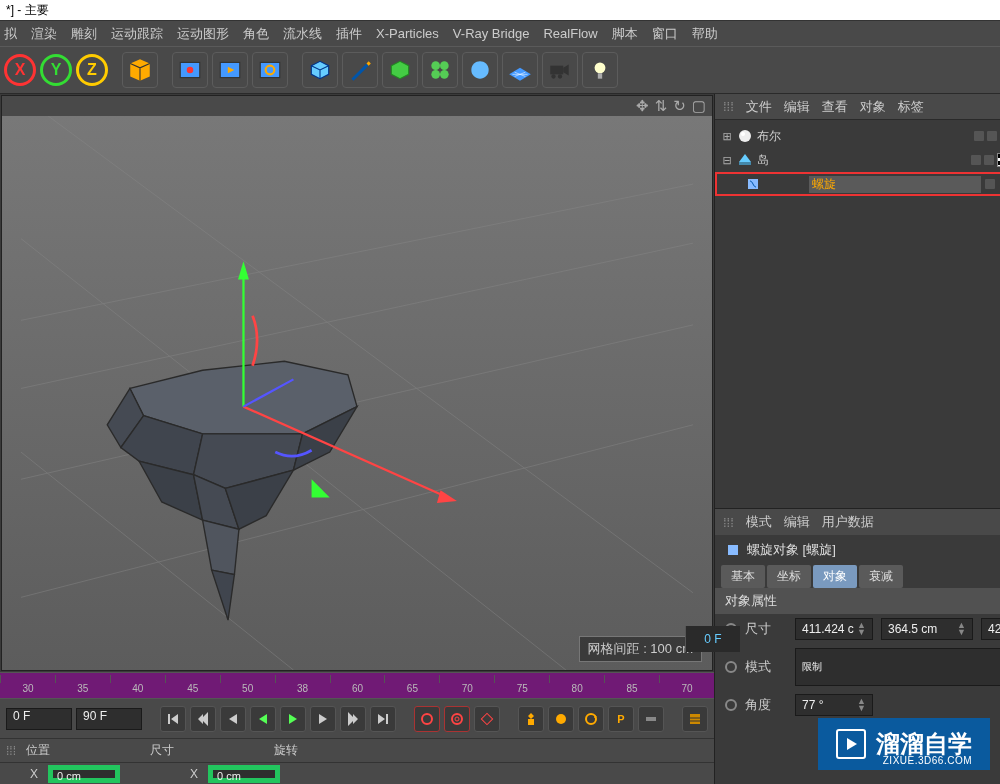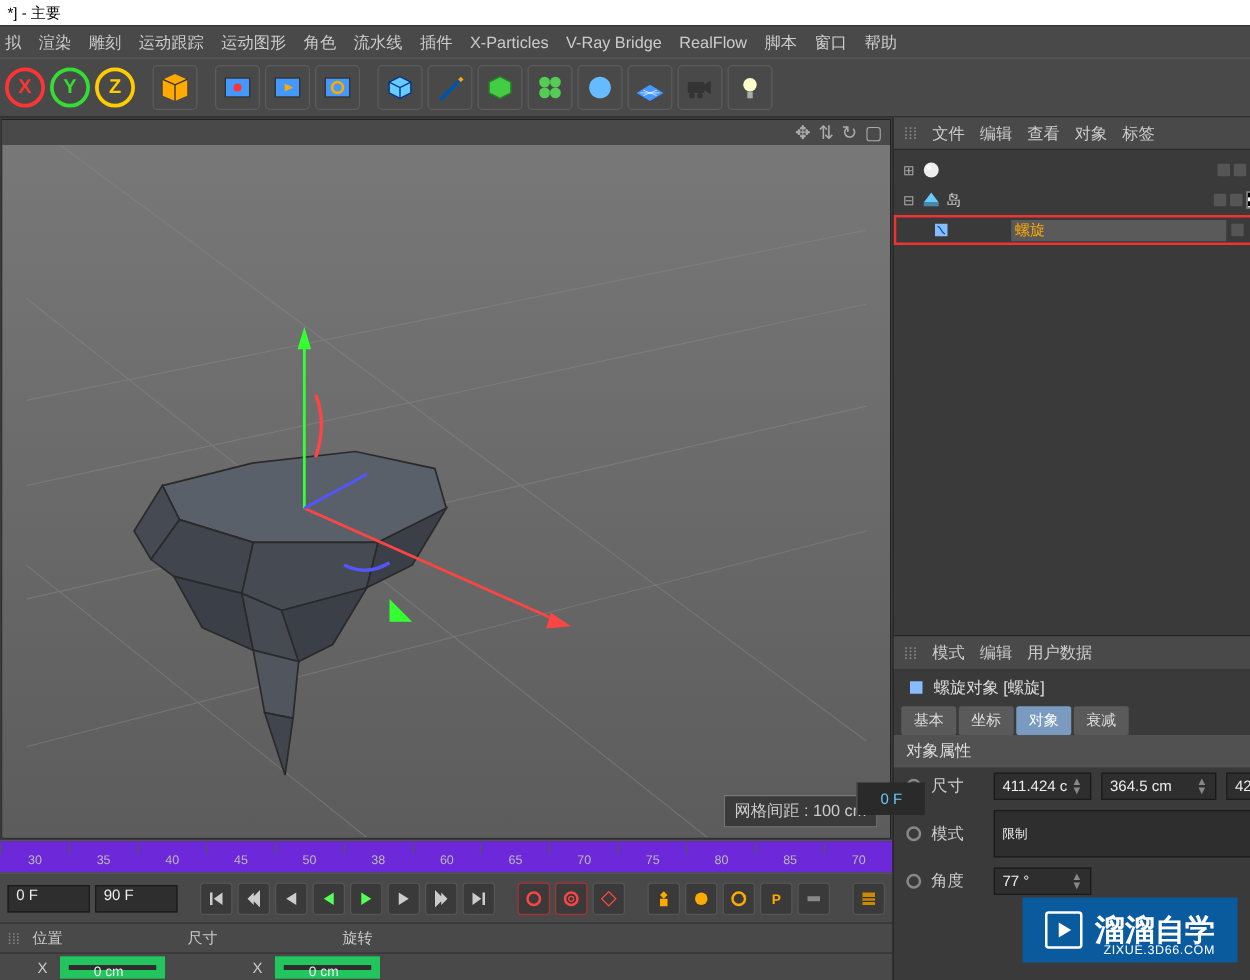--- a/index.html
+++ b/index.html
@@ -19,36 +19,36 @@
 .main { display: flex; height: calc(100% - 20px - 26px - 48px); }
 .left-col { width: 740px; display:flex; flex-direction:column; }
 .right-col { flex:1; background:#3a3a3a; border-left:1px solid #222; display:flex; flex-direction:column; }
 
 .viewport { flex:1; background: #6f6f6f; position:relative; border:1px solid #222; margin:1px;}
 .vp-header { height:20px; background:#494949; display:flex; justify-content:flex-end; align-items:center; padding:0 6px; gap:6px; font-size:15px; color:#aaa;}
 .vp-canvas { position:absolute; top:20px; left:0; right:0; bottom:0; background: linear-gradient(180deg, #787878 0%, #6a6a6a 50%, #5c5c5c 100%); overflow:hidden;}
 .grid-info { position:absolute; bottom:8px; right:10px; background:rgba(50,50,50,0.8); color:#ccc; padding:3px 8px; border:1px solid #777; font-size:13px; }
 
 .timeline { height: 26px; background:#3a3a3a; display:flex; border-top:1px solid #555;}
-.tl-ruler { flex:1; display:flex; background:#6d28d9; font-size:10px; color:#bbb; align-items:flex-start; padding-top:2px;}
+.tl-ruler { flex:1; display:flex; background:#701a75; font-size:10px; color:#bbb; align-items:flex-start; padding-top:2px;}
 .tl-tick { flex:1; text-align:center; border-left:1px solid #555; height:8px; position:relative;}
 .tl-tick span{position:absolute; top:8px; left:50%; transform:translateX(-50%);}
 .tl-frame { width:60px; background:#2a2a2a; color:#6cf; display:flex; align-items:center; justify-content:center; font-size:12px; border-left:1px solid #555;}
 
 .playbar { height: 40px; background:#494949; display:flex; align-items:center; padding:0 6px; gap:4px; border-top:1px solid #555;}
 .pb-input { width:66px; height:22px; background:#2e2e2e; color:#eee; border:1px solid #1a1a1a; padding:0 6px; font-size:12px; }
 .pb-btn { width:26px; height:26px; background:#3a3a3a; border:1px solid #555; border-radius:3px; display:flex; align-items:center; justify-content:center; cursor:pointer; color:#ccc;}
 .pb-btn.green svg{fill:#5f5;}
 .pb-btn.red{border-color:#a33;}
 .pb-btn.red svg circle{stroke:#f44; fill:none;}
 .pb-btn.orange svg{fill:#fa0;}
 
 .coordbar { height:24px; background:#494949; display:flex; align-items:center; padding:0 6px; gap:10px; font-size:12px; border-top:1px solid #333;}
 .coordbar .grp{display:flex; align-items:center; gap:4px;}
-.coord-inp{width:84px; height:18px; background:#2e2e2e; border:7px solid #22c55e; color:#eee; padding:0 20px; font-size:11px;}
+.coord-inp{width:72px; height:18px; background:#2e2e2e; border:5px solid #22c55e; color:#eee; padding:0 4px; font-size:11px;}
 
 .obj-panel { flex: 0 0 auto; }
 .panel-head { height:26px; background:#494949; display:flex; align-items:center; gap:12px; padding:0 8px; font-size:13px; border-bottom:1px solid #2a2a2a;}
 .panel-head span{cursor:pointer;}
 .obj-tree { background:#3a3a3a; padding:4px 0; height: 388px;}
 .tree-row { height:24px; display:flex; align-items:center; padding-left:6px; gap:4px; font-size:12px;}
 .tree-row.hl { border:2px solid #e33; border-left-width:2px; }
 .tree-exp{width:12px; color:#aaa; font-size:11px; text-align:center;}
 .tree-ico{width:16px; height:16px;}
 .tree-lbl{color:#ccc; flex:1;}
@@ -408,20 +408,21 @@
         <span>对象</span>
         <span>标签</span>
       </div>
       <div class="obj-tree">
         <div class="tree-row">
           <span class="tree-exp">⊞</span>
           <svg class="tree-ico" viewBox="0 0 16 16">
               <circle cx="8" cy="8" r="6" fill="#eee"></circle>
               <circle cx="6" cy="6" r="2" fill="#fff"></circle>
             </svg>
+          <span class="tree-lbl">布尔</span>
           <div class="tree-vis">
               <div class="vdot"></div>
               <div class="vdot"></div>
               <span class="vchk">✓</span>
             </div>
         </div>
         <div class="tree-row">
           <span class="tree-exp">⊟</span>
           <svg class="tree-ico" viewBox="0 0 16 16">
               <polygon points="8,2 14,10 2,10" fill="#6cf"></polygon>

